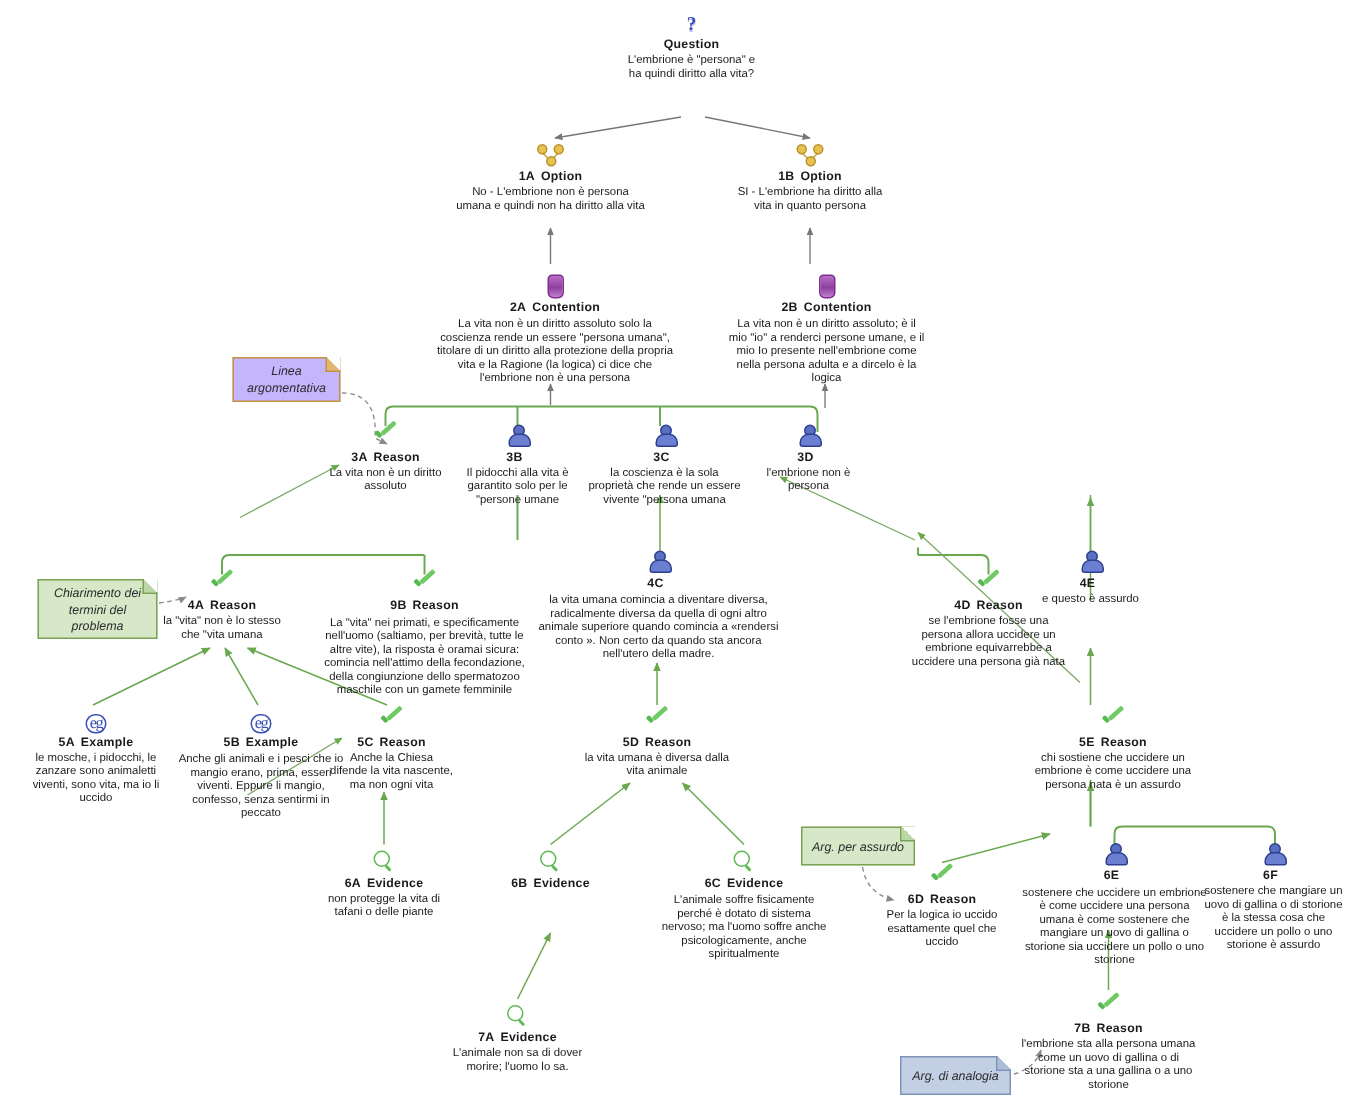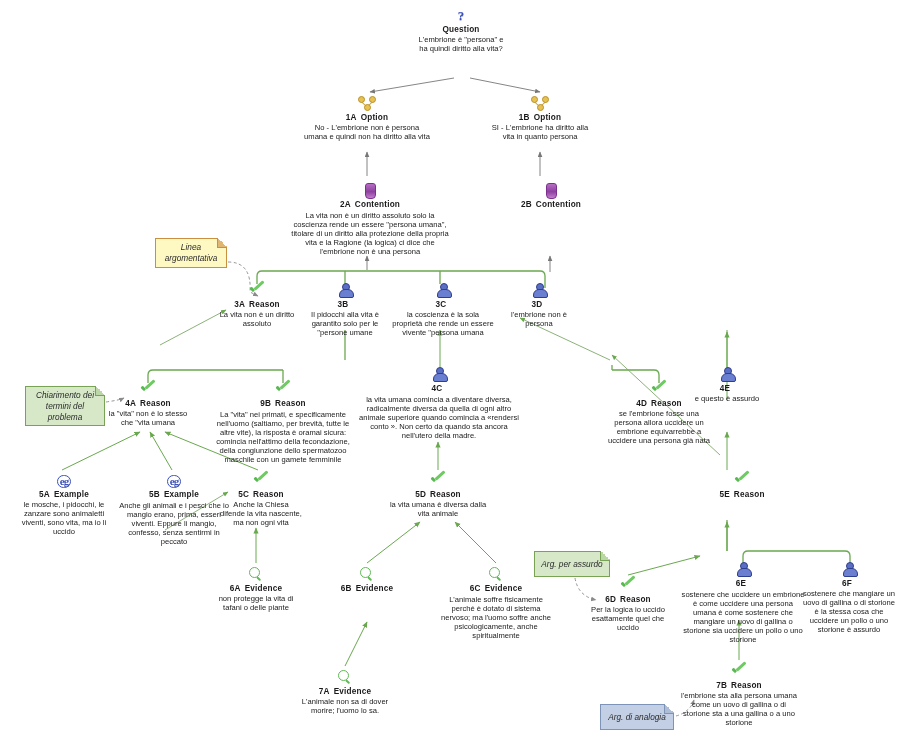--- a/index.html
+++ b/index.html
@@ -81,21 +81,21 @@
   .ic-person .head{
     position:absolute;left:4px;top:0;width:6px;height:6px;border-radius:50%;
     background:#5a6fc4;border:1px solid #2f3f8f;
   }
   .ic-person .torso{
     position:absolute;left:1px;top:6px;width:13px;height:7px;
     border-radius:6px 6px 2px 2px;
     background:#6a7fd0;border:1px solid #2f3f8f;
   }
   .ic-eg{
-    display:inline-block;font-size:11px;font-weight:bold;color:#3b4fb8;
+    display:inline-block;font-size:11px;font-weight:normal;color:#3b4fb8;
     letter-spacing:-1px;border:1px solid #3b4fb8;border-radius:7px;
     padding:0 2px;line-height:11px;
     font-family:"Liberation Serif", serif;
   }
   .ic-mag{
     display:inline-block;width:14px;height:14px;position:relative;
   }
   .ic-mag .ring{
     position:absolute;left:0;top:0;width:9px;height:9px;border-radius:50%;
     border:1.6px solid #5fba55;
@@ -109,21 +109,21 @@
   .sticky{
     position:absolute;
     box-sizing:border-box;
     font-style:italic;
     font-size:8.3px;
     line-height:11px;
     text-align:center;
     display:flex;align-items:center;justify-content:center;
     padding:3px 5px;
   }
-  .sticky.orange{background:#fef9c3;border:1px solid #c9913f;color:#2b2b2b;}
+  .sticky.orange{background:#c4b5fd;border:1px solid #c9913f;color:#2b2b2b;}
   .sticky.green{background:#d6e8c8;border:1px solid #78a355;color:#2b2b2b;}
   .sticky.blue{background:#c3cfe4;border:1px solid #7d93b8;color:#2b2b2b;}
   .sticky .fold{
     position:absolute;right:-1px;top:-1px;width:9px;height:9px;
   }
   .sticky.orange .fold{background:linear-gradient(225deg,#ffffff 50%,#e0b672 50%);border-left:1px solid #c9913f;border-bottom:1px solid #c9913f;}
   .sticky.green .fold{background:linear-gradient(225deg,#ffffff 50%,#bcd7a6 50%);border-left:1px solid #78a355;border-bottom:1px solid #78a355;}
   .sticky.blue .fold{background:linear-gradient(225deg,#ffffff 50%,#aebdd6 50%);border-left:1px solid #7d93b8;border-bottom:1px solid #7d93b8;}
 </style>
 </head>
@@ -239,20 +239,21 @@
         <div class="body">SI - L'embrione ha diritto alla vita in quanto persona</div>
       </div>
       <div class="node big" style="left: 288px; top: 183px; width: 164px;">
         <span class="icon"><span class="ic-cont"></span></span>
         <div class="hdr"><span class="num">2A</span><span>Contention</span></div>
         <div class="body">La vita non è un diritto assoluto solo la coscienza rende un essere "persona umana", titolare di un diritto alla protezione della propria vita e la Ragione (la logica) ci dice che l'embrione non è una persona</div>
       </div>
       <div class="node big" style="left: 485px; top: 183px; width: 132px;">
         <span class="icon"><span class="ic-cont"></span></span>
         <div class="hdr"><span class="num">2B</span><span>Contention</span></div>
+        <div class="body">La vita non è un diritto assoluto; è il mio "io" a renderci persone umane, e il mio Io presente nell'embrione come nella persona adulta e a dircelo è la logica</div>
       </div>
       <div class="node" style="left: 215px; top: 283px; width: 84px;">
         <span class="icon"><span class="ic-check"></span></span>
         <div class="hdr"><span class="num">3A</span><span>Reason</span></div>
         <div class="body">La vita non è un diritto assoluto</div>
       </div>
       <div class="node" style="left: 303px; top: 283px; width: 84px;">
         <span class="icon"><span class="ic-person"><i class="head"></i><i class="torso"></i></span></span>
         <div class="hdr"><span class="num">3B</span></div>
         <div class="body">Il pidocchi alla vita è garantito solo per le "persone umane</div>
@@ -308,20 +309,21 @@
         <div class="body">Anche la Chiesa difende la vita nascente, ma non ogni vita</div>
       </div>
       <div class="node" style="left: 385px; top: 473px; width: 106px;">
         <span class="icon"><span class="ic-check"></span></span>
         <div class="hdr"><span class="num">5D</span><span>Reason</span></div>
         <div class="body">la vita umana è diversa dalla vita animale</div>
       </div>
       <div class="node" style="left: 683px; top: 473px; width: 118px;">
         <span class="icon"><span class="ic-check"></span></span>
         <div class="hdr"><span class="num">5E</span><span>Reason</span></div>
+        <div class="body">chi sostiene che uccidere un embrione è come uccidere una persona nata è un assurdo</div>
       </div>
       <div class="node" style="left: 213px; top: 567px; width: 86px;">
         <span class="icon"><span class="ic-mag"><i class="ring"></i><i class="hdl"></i></span></span>
         <div class="hdr"><span class="num">6A</span><span>Evidence</span></div>
         <div class="body">non protegge la vita di tafani o delle piante</div>
       </div>
       <div class="node" style="left: 311px; top: 567px; width: 112px; text-align: center;">
         <span class="icon"><span class="ic-mag"><i class="ring"></i><i class="hdl"></i></span></span>
         <div class="hdr"><span class="num">6B</span><span>Evidence</span></div>
       </div>

